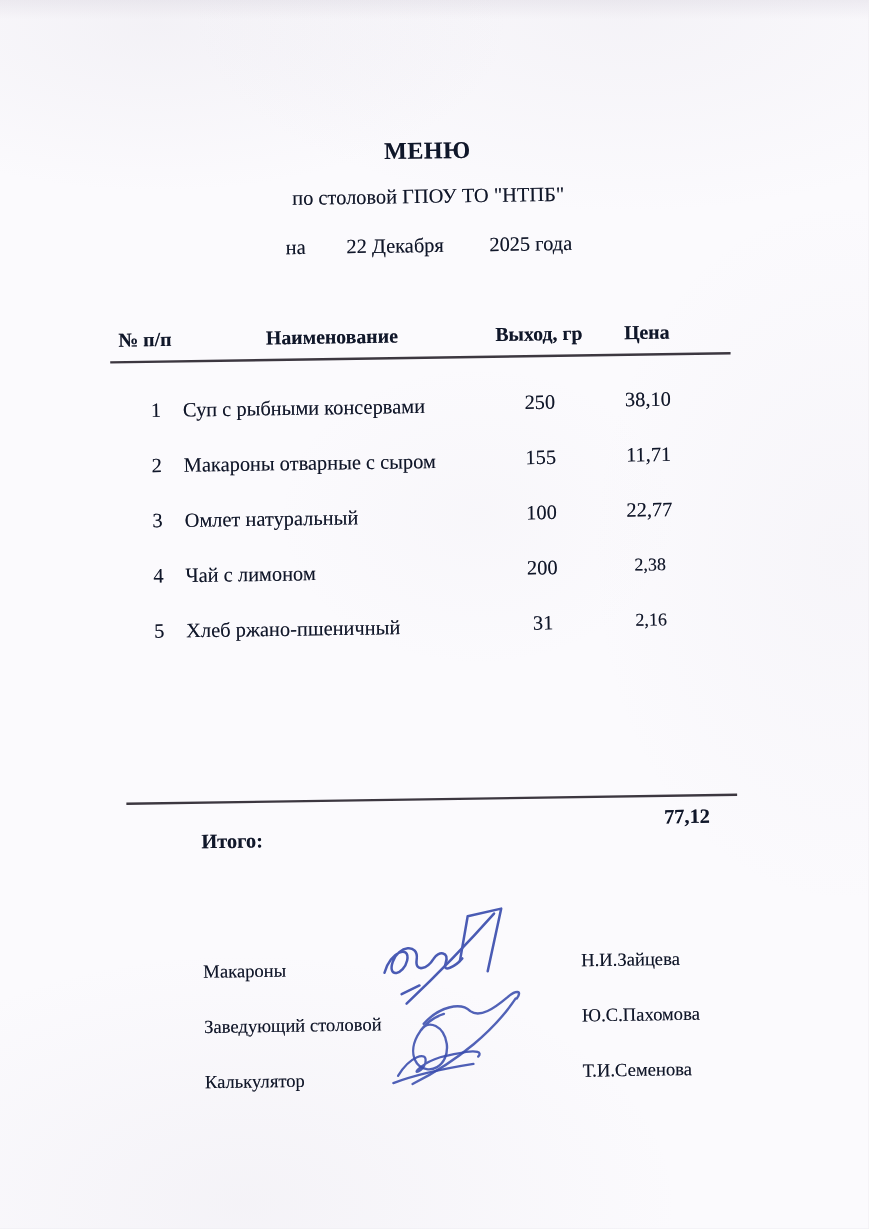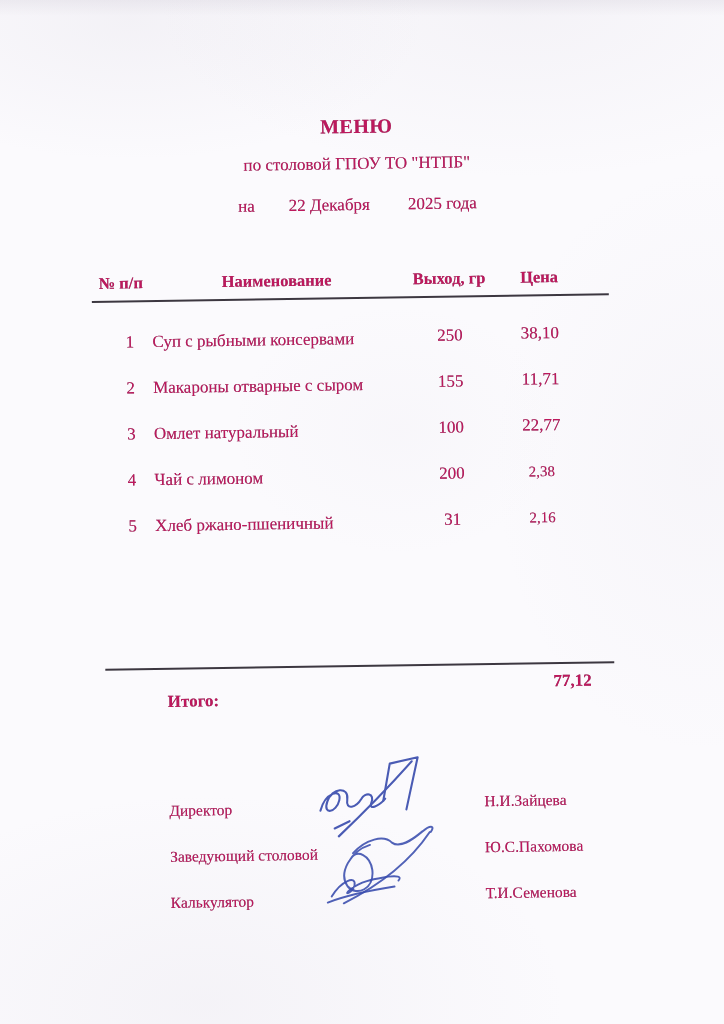--- a/index.html
+++ b/index.html
@@ -3,21 +3,21 @@
 <meta charset="utf-8">
 <style>
   html,body{margin:0;padding:0;background:#e9e7ec;}
   .page{
     position:relative;
     width:724px;height:1024px;
     margin:0 auto;
     background:#fbfafd;
     overflow:hidden;
     font-family:"Liberation Serif","DejaVu Serif",serif;
-    color:#be185d;
+    color:#0f172a;
   }
   
   .page::before{
     content:"";position:absolute;inset:0;pointer-events:none;
     background:
       linear-gradient(rgba(196,190,204,.22), rgba(196,190,204,0) 16px),
       radial-gradient(420px 200px at 18% 2%, rgba(186,180,198,.12), transparent 70%),
       radial-gradient(520px 240px at 72% 1%, rgba(186,180,198,.10), transparent 70%),
       radial-gradient(300px 420px at 97% 45%, rgba(190,184,202,.07), transparent 70%),
       radial-gradient(520px 300px at 28% 98%, rgba(186,180,198,.10), transparent 70%),
@@ -137,21 +137,21 @@
 
       <div class="rule rule-total"></div>
 
       <div class="total-row">
         <span class="total-label">Итого:</span>
         <span class="total-value">77,12</span>
       </div>
 
       <div class="sig-rows" id="signature-rows">
   <div class="sig-row">
-    <span class="sig-role">Директор</span>
+    <span class="sig-role">Макароны</span>
     <span class="sig-name">Н.И.Зайцева</span>
   </div>
 
   <div class="sig-row">
     <span class="sig-role">Заведующий столовой</span>
     <span class="sig-name">Ю.С.Пахомова</span>
   </div>
 
   <div class="sig-row">
     <span class="sig-role">Калькулятор</span>

